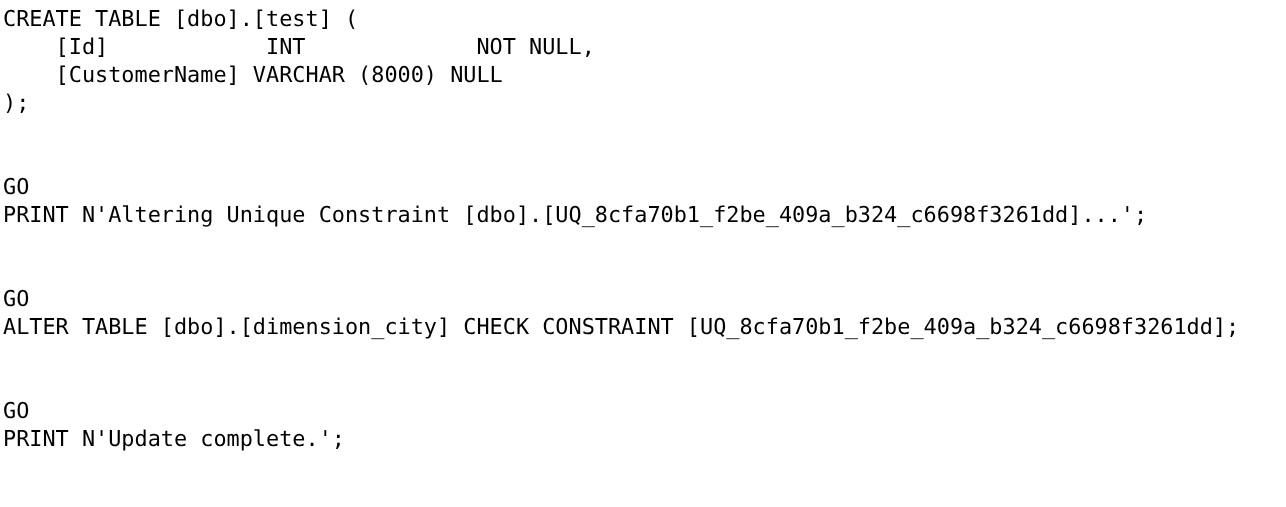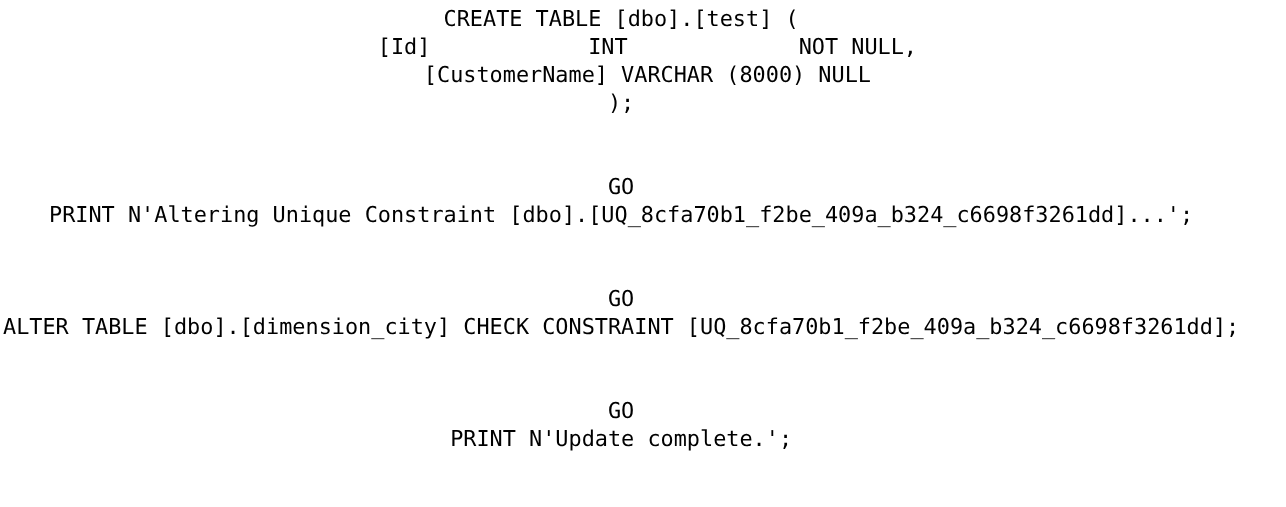--- a/index.html
+++ b/index.html
@@ -14,21 +14,20 @@
     overflow: hidden;
     font-family: "DejaVu Sans Mono", monospace;
   }
 
   #script-viewport {
     position: relative;
     width: 1286px;
     height: 506px;
     background: #ffffff;
     overflow: hidden;
-    text-align: center;
   }
 
   
   #code-block {
     position: absolute;
     left: 3px;
     top: -22px;
     margin: 0;
     padding: 0;
     font-family: "DejaVu Sans Mono", monospace;

